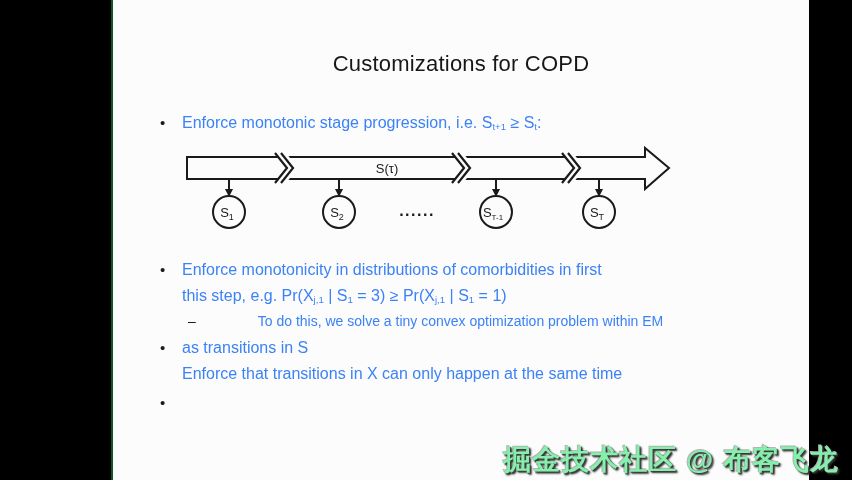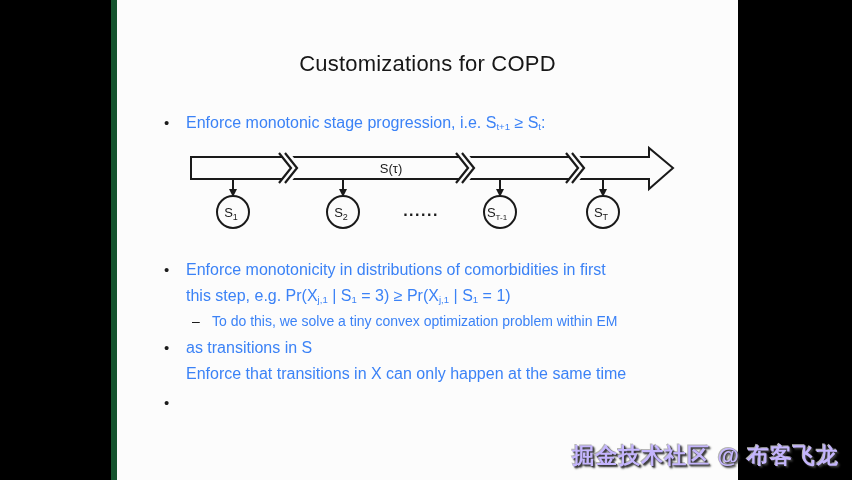--- a/index.html
+++ b/index.html
@@ -10,23 +10,23 @@
     font-family: "Liberation Sans", sans-serif;
   }
   .stage {
     position: relative;
     width: 852px; height: 480px;
     background: #000;
   }
   .slide {
     position: absolute;
     left: 111px; top: 0;
-    width: 627px; height: 480px;
+    width: 698px; height: 480px;
     background: #fcfcfc;
-    border-left: 6px solid #14532d;
+    border-left: 2px solid #14532d;
     color: #1c1c1c;
   }
   .slide-title {
     position: absolute;
     left: 0; top: 50px;
     width: 100%;
     text-align: center;
     font-size: 22px;
     line-height: 28px;
     color: #171717;
@@ -66,38 +66,39 @@
   .pos-sub { top: 311px; padding-left: 75px; }
   .pos-b3  { top: 335px; }
   .pos-b4  { top: 390px; }
   .bullet.sub-level .marker {
     width: 20px; flex: 0 0 20px;
     font-size: 14px; line-height: 20px;
   }
   .bullet.sub-level .line {
     font-size: 14px;
     line-height: 20px;
+    text-align: center;
   }
   .diagram {
     position: absolute;
     left: 0; top: 145px;
     width: 627px; height: 96px;
   }
   .diag-text {
     font-family: "Liberation Sans", sans-serif;
     fill: #1a1a1a;
   }
   .watermark {
     position: absolute;
     top: 441px; right: 13px;
     z-index: 10;
-    font-size: 22px;
+    font-size: 28px;
     font-weight: bold;
     letter-spacing: 1px;
-    color: #c4b5fd;
+    color: #86efac;
     text-shadow: 1px 1px 1px #3a3a3a, 2px 2px 2px #2a2a2a, -1px -1px 0 #b5b5b5;
     white-space: nowrap;
   }
 </style>
 </head>
 <body>
 
 <div class="stage">
   <div class="slide">
 

